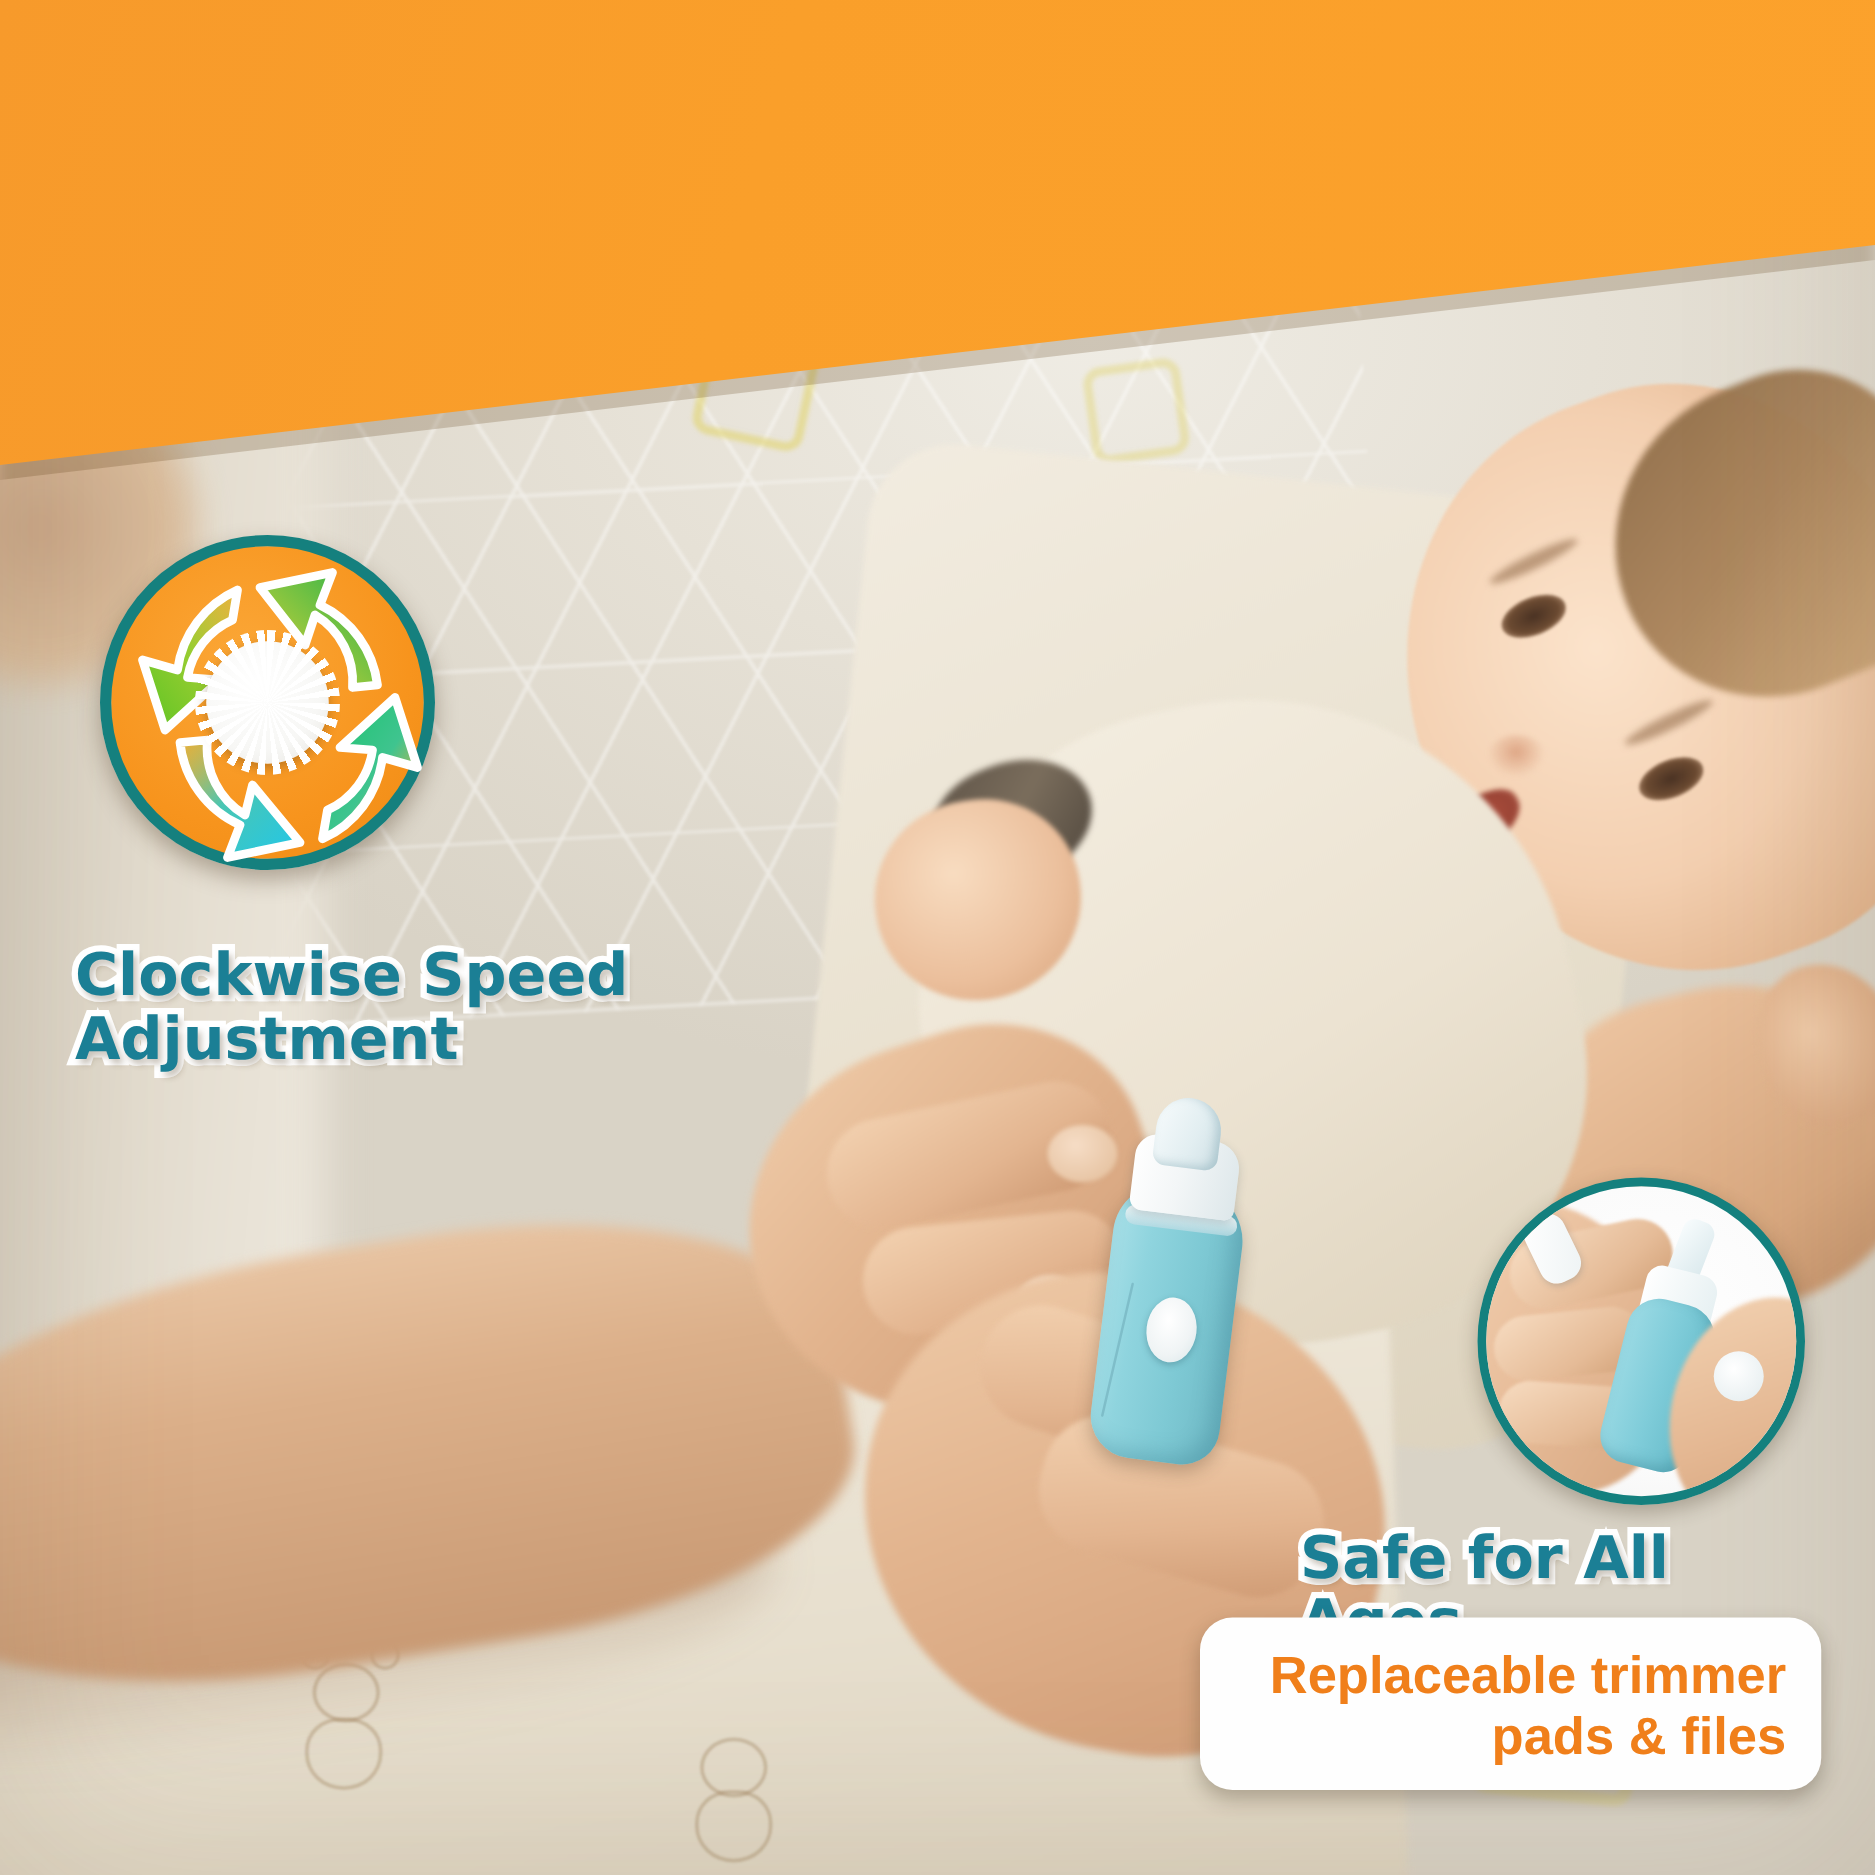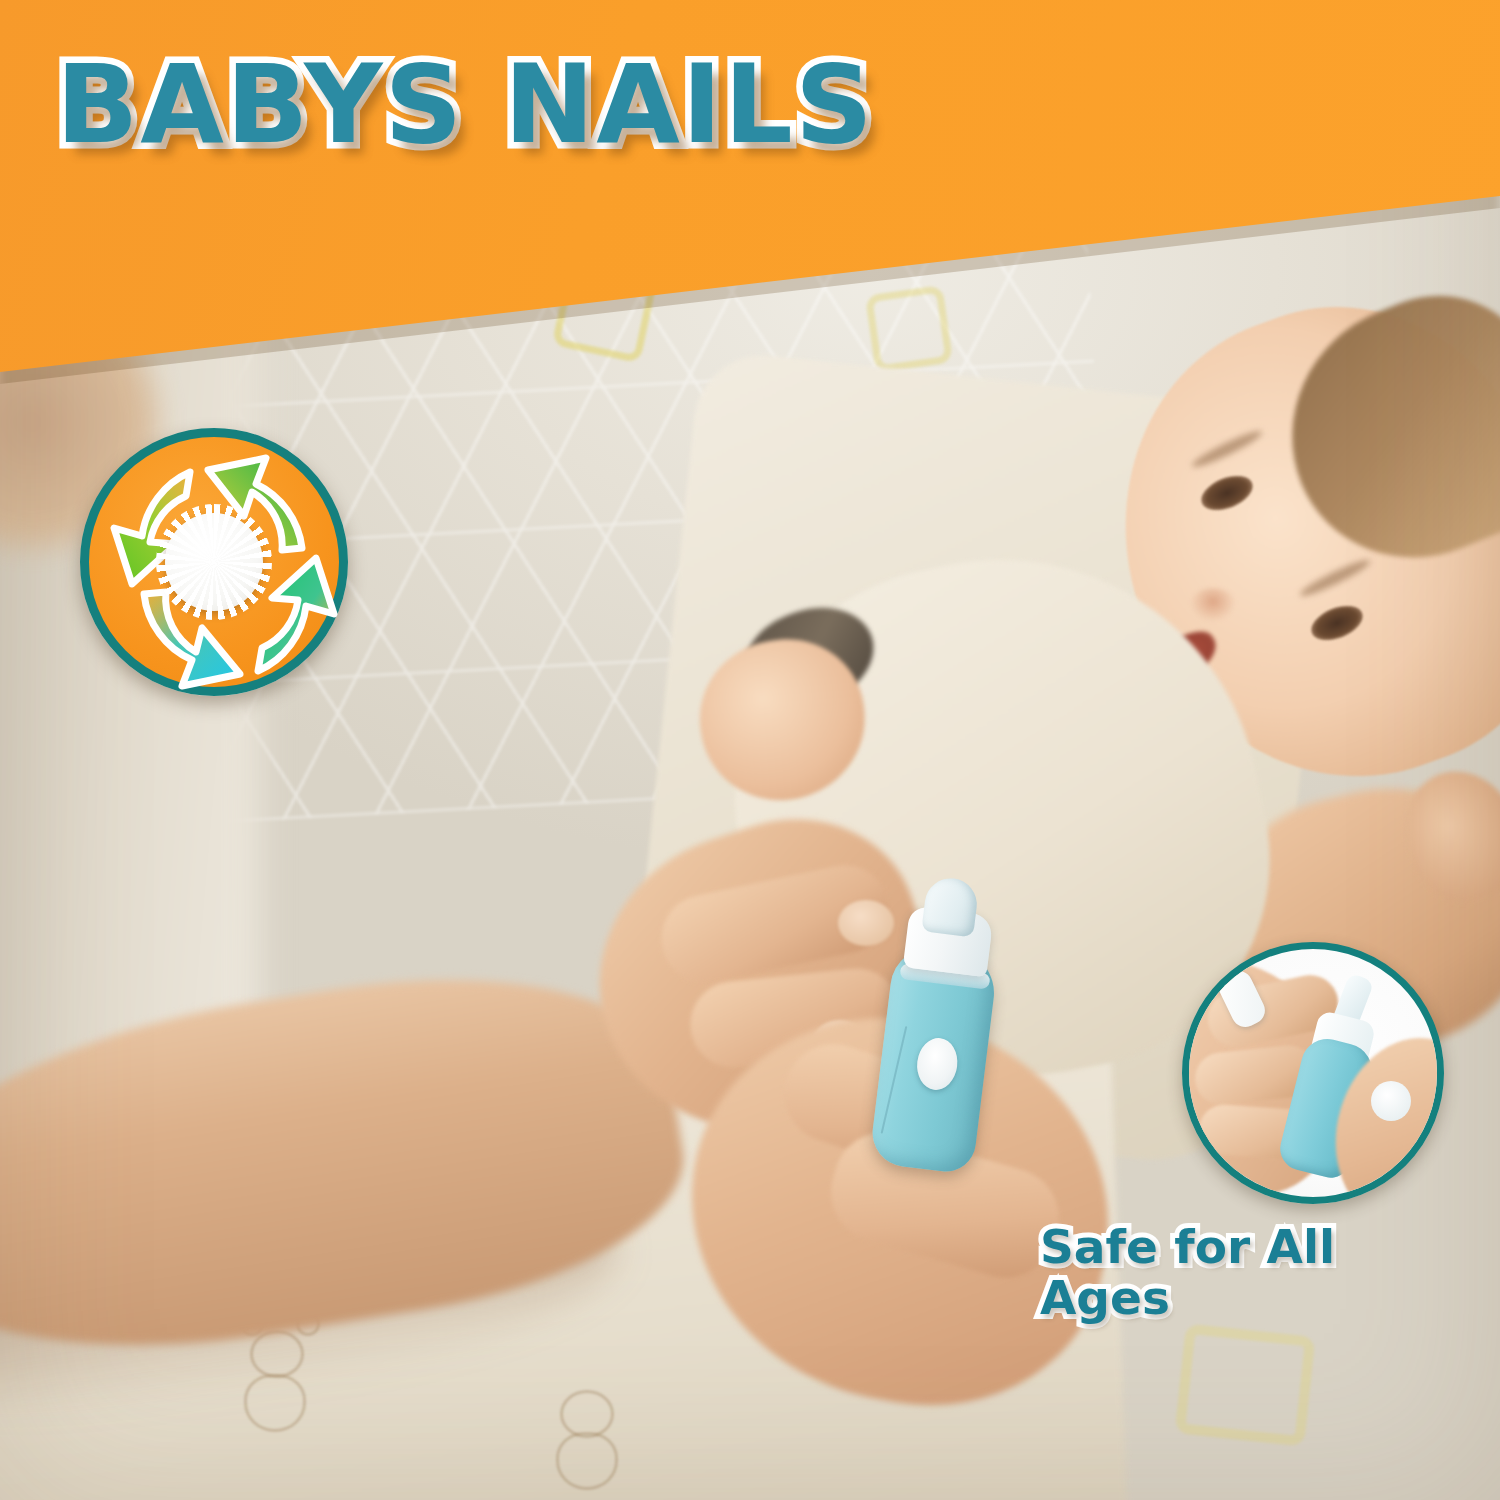--- a/index.html
+++ b/index.html
@@ -491,21 +491,20 @@
       <div class="product-tip"></div>
       <div class="product-button"></div>
     </div>
   </div>
 
   <div class="vignette"></div>
 
   <div class="banner-shadow"></div>
   <div class="banner"></div>
   <div class="headline">
-    <span class="l2">BABYS NAILS</span>
   </div>
 
   <div class="badge">
     <svg width="286" height="286" viewBox="0 0 286 286" aria-hidden="true">
       <defs>
         <linearGradient id="gTopRight" x1="0" y1="1" x2="1" y2="0">
           <stop offset="0%" stop-color="#d9c24a" stop-opacity=".55"></stop>
           <stop offset="45%" stop-color="#8dc63f"></stop>
           <stop offset="100%" stop-color="#22b14c"></stop>
         </linearGradient>
@@ -532,33 +531,35 @@
         <path d="M 110 44 A 82 82 0 0 0 62 108 L 34 100 L 52 156 L 96 116 L 70 114 A 62 62 0 0 1 106 68 Z" fill="url(#gTopLeft)"></path>
 
         <path d="M 64 166 A 82 82 0 0 0 112 232 L 102 258 L 160 246 L 122 200 L 116 224 A 62 62 0 0 1 86 164 Z" fill="url(#gBotLeft)"></path>
 
         <path d="M 178 243 A 82 82 0 0 0 226 178 L 254 186 L 236 130 L 192 170 L 218 172 A 62 62 0 0 1 182 220 Z" fill="url(#gBotRight)"></path>
       </g>
     </svg>
     <div class="badge-gear"></div>
   </div>
 
+  <div class="label-outline" id="label-clockwise">Clockwise Speed Adjustment</div>
 
 
   <div class="inset">
     <div class="inset-hand-l"></div>
     <div class="inset-finger" style="left:18px; top:34px; width:132px; height:56px; transform:rotate(-12deg);"></div>
     <div class="inset-finger" style="left:6px; top:100px; width:120px; height:52px; transform:rotate(-6deg);"></div>
     <div class="inset-finger" style="left:10px; top:158px; width:116px; height:50px; transform:rotate(4deg);"></div>
     <div class="inset-pad"></div>
     <div class="inset-product">
       <div class="ip-tip"></div>
       <div class="ip-cap"></div>
       <div class="ip-body"></div>
     </div>
     <div class="inset-hand-r"></div>
     <div class="inset-cap2"></div>
   </div>
 
   <div class="label-outline" id="label-safe">Safe for All Ages</div>
 
+  <div class="card" id="card-pads">Replaceable trimmer pads &amp; files</div>
 
 </div>
 
 </body></html>

